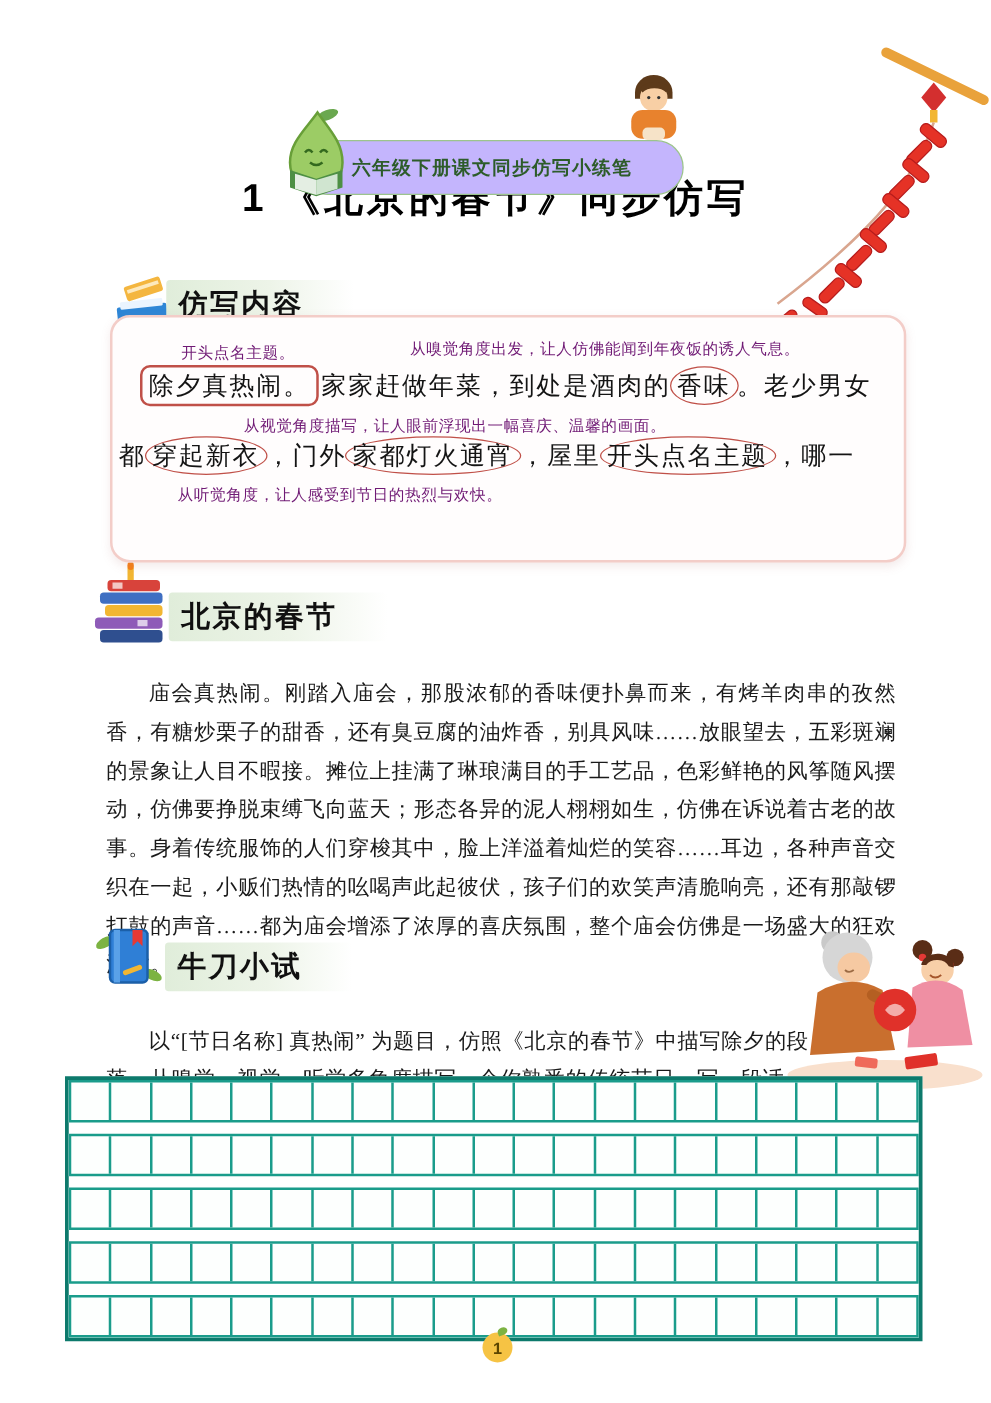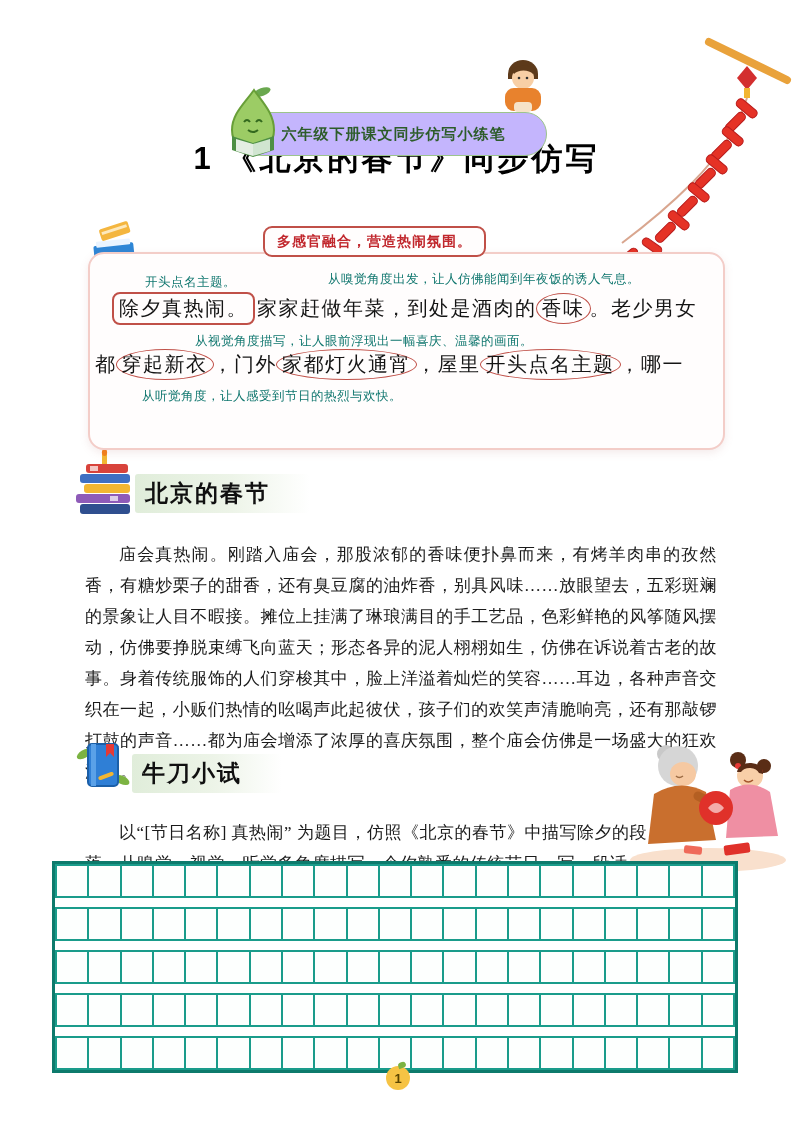--- a/index.html
+++ b/index.html
@@ -18,21 +18,21 @@
   .sec-head{position:absolute;font-size:23px;font-weight:bold;color:#101010;letter-spacing:2px;
             padding:4px 40px 4px 10px;border-radius:3px;
             background:linear-gradient(90deg,#e0edda 0%,#edf4e8 55%,rgba(255,255,255,0) 100%);}
   .sec-icon{position:absolute;}
   
   .tip-box{position:absolute;left:263px;top:226px;border:2px solid #c05048;border-radius:9px;
            background:#fffdfd;padding:4px 12px;z-index:4;}
   .tip-box span{font-size:14px;font-weight:bold;color:#c1272d;letter-spacing:1px;}
   .content-box{position:absolute;left:88px;top:252px;width:633px;height:194px;border-radius:16px;
                border:2px solid #f3cdc8;background:#fffdfd;box-shadow:0 3px 8px rgba(180,120,120,.15);z-index:1;}
-  .anno{position:absolute;font-size:12.5px;color:#0f766e;letter-spacing:.5px;white-space:nowrap;}
+  .anno{position:absolute;font-size:12.5px;color:#701a75;letter-spacing:.5px;white-space:nowrap;}
   .pline{position:absolute;font-family:"Liberation Serif",serif;font-size:20px;letter-spacing:1.5px;
          color:#141414;white-space:nowrap;}
   .rbox{display:inline-block;border:2px solid #c05048;border-radius:8px;padding:1px 5px;margin-right:2px;}
   .rcircle{display:inline-block;border:1.5px solid #c05048;border-radius:50%;padding:1px 5px;margin:0 -1px;}
   
   .example-par{position:absolute;left:85px;top:522px;width:632px;font-family:"Liberation Serif",serif;
                font-size:17px;line-height:31px;text-align:justify;text-indent:2em;color:#1a1a1a;letter-spacing:.5px;}
   
   .instruction{position:absolute;left:85px;top:800px;width:585px;font-family:"Liberation Serif",serif;
                font-size:17px;line-height:31px;text-indent:2em;color:#1a1a1a;letter-spacing:.5px;}
@@ -111,24 +111,22 @@
   <svg class="sec-icon" style="left:90px;top:220px;" width="50" height="44" viewBox="0 0 50 44">
     <g transform="rotate(-6 24 32)">
       <rect x="4" y="24" width="40" height="13" rx="2" fill="#2e86d6"></rect>
       <rect x="7" y="20" width="34" height="6" rx="1" fill="#eaf4ff"></rect>
     </g>
     <g transform="rotate(-18 25 12)">
       <rect x="10" y="5" width="30" height="12" rx="2" fill="#f4b63f"></rect>
       <rect x="12" y="8" width="26" height="3" fill="#fde9bd"></rect>
     </g>
   </svg>
-
-  <div class="tip-box">
-    <span>多感官融合，营造热闹氛围。</span>
-  </div>
+  <div class="sec-head" style="left:133px;top:224px;">仿写内容</div>
+
 
   <div class="content-box">
     <span class="anno" style="left:55px;top:20px;">开头点名主题。</span>
     <span class="anno" style="left:238px;top:17px;">从嗅觉角度出发，让人仿佛能闻到年夜饭的诱人气息。</span>
 
     <div class="pline" style="left:22px;top:38px;">
       <span class="rbox">除夕真热闹。</span><span>家家赶做年菜，到处是酒肉的</span><span class="rcircle">香味</span><span>。老少男女</span>
     </div>
 
     <span class="anno" style="left:105px;top:79px;">从视觉角度描写，让人眼前浮现出一幅喜庆、温馨的画面。</span>

